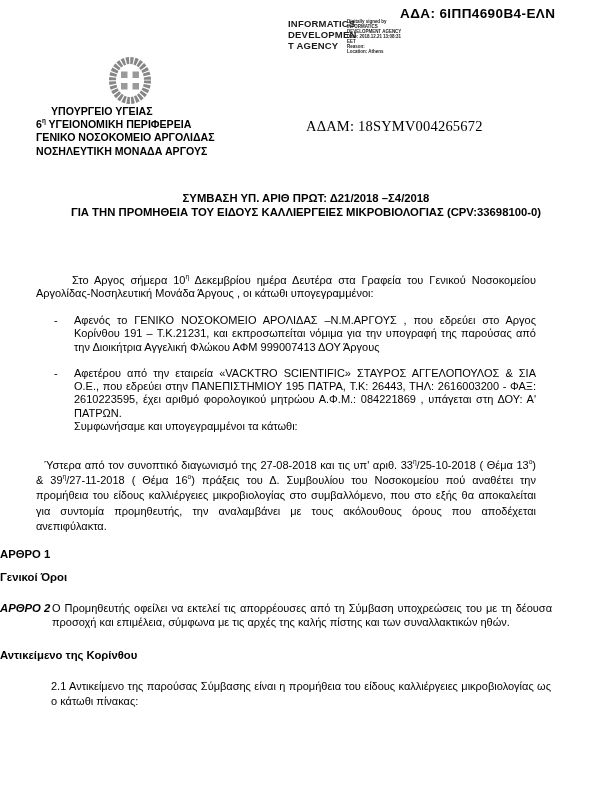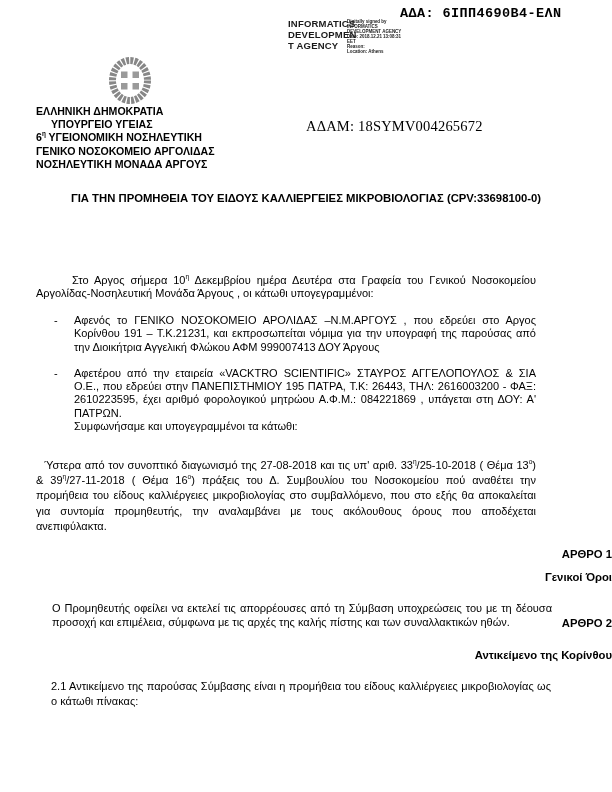--- a/index.html
+++ b/index.html
@@ -3,21 +3,21 @@
 <meta charset="utf-8">
 <style>
   html,body{margin:0;padding:0;background:#ffffff;}
   .page{
     position:relative;width:612px;height:792px;background:#fff;
     font-family:"Liberation Sans",sans-serif;color:#000;overflow:hidden;
   }
   .abs{position:absolute;}
   sup{font-size:0.6em;line-height:0;}
 
-  #ada{left:400px;top:6px;font-size:13.5px;font-weight:600;letter-spacing:0.4px;font-family:Liberation Mono, monospace;}
+  #ada{left:400px;top:6px;font-size:13.5px;font-weight:600;letter-spacing:0.4px;}
 
   #stamp-agency{left:288px;top:18px;font-size:9.5px;font-weight:700;line-height:11px;letter-spacing:0.2px;color:#1a1a1a;}
   #stamp-sig{left:347px;top:19px;width:105px;font-size:8px;line-height:9px;font-weight:600;
     transform:scale(0.56);transform-origin:0 0;color:#222;}
 
   #emblem{left:109px;top:57px;width:42px;height:47px;}
 
   #ministry{left:36px;top:105px;font-size:10.6px;font-weight:700;line-height:13.2px;white-space:nowrap;}
   #ministry .indent{padding-left:15px;}
 
@@ -31,25 +31,25 @@
 
   #bullets{top:314px;line-height:13.3px;}
   .bullet{display:flex;margin-bottom:13px;}
   .bullet .dash{flex:none;width:38px;padding-left:18px;box-sizing:border-box;}
   .bullet .btext{flex:1;text-align:justify;}
   .bullet.last{margin-bottom:0;}
   #agree{margin-left:38px;}
 
   #para2{top:458px;line-height:15.2px;text-align:justify;text-indent:8px;}
 
-  .center-head{left:0;width:612px;text-align:right;font-weight:700;font-size:11.3px;}
+  .center-head{left:0;width:612px;text-align:left;font-weight:700;font-size:11.3px;}
   #art1-h{top:548px;}
   #art1-sub{top:571px;}
   #art1-text{top:585px;line-height:14.2px;text-align:justify;}
-  #art2-h{top:617px;}
+  #art2-h{top:602px;font-style:italic;}
   #art2-sub{top:649px;}
   #art2-text{top:664px;line-height:15px;text-align:justify;}
 </style>
 </head>
 <body>
 
 <div class="page">
 
   <div id="ada" class="abs">ΑΔΑ: 6ΙΠΠ4690Β4-ΕΛΝ</div>
 
@@ -70,30 +70,30 @@
   </div>
 
   <svg id="emblem" class="abs" viewBox="0 0 42 47">
     <ellipse cx="21" cy="23.5" rx="17.5" ry="20" fill="none" stroke="#878787" stroke-width="7" stroke-dasharray="3 1.2"></ellipse>
     <rect x="12" y="14.5" width="18" height="18" fill="#9a9a9a"></rect>
     <rect x="18.5" y="11" width="5" height="25" fill="#ffffff"></rect>
     <rect x="8.5" y="21" width="25" height="5" fill="#ffffff"></rect>
   </svg>
 
   <div id="ministry" class="abs">
-    <div>ΕΛΛΗΝΙΚΗ ΔΗΜΟΚΡΑΤΙΑ</div>
     <div class="indent">ΥΠΟΥΡΓΕΙΟ ΥΓΕΙΑΣ</div>
-    <div><span>6</span><sup>η</sup><span> ΥΓΕΙΟΝΟΜΙΚΗ ΝΟΣΗΛΕΥΤΙΚΗ</span></div>
+    <div><span>6</span><sup>η</sup><span> ΥΓΕΙΟΝΟΜΙΚΗ ΠΕΡΙΦΕΡΕΙΑ</span></div>
     <div>ΓΕΝΙΚΟ ΝΟΣΟΚΟΜΕΙΟ ΑΡΓΟΛΙΔΑΣ</div>
     <div>ΝΟΣΗΛΕΥΤΙΚΗ ΜΟΝΑΔΑ ΑΡΓΟΥΣ</div>
   </div>
 
   <div id="adam" class="abs">ΑΔΑΜ: 18SYMV004265672</div>
 
   <div id="doc-title" class="abs">
+    <div>ΣΥΜΒΑΣΗ ΥΠ. ΑΡΙΘ ΠΡΩΤ: Δ21/2018 –Σ4/2018</div>
     <div>ΓΙΑ ΤΗΝ ΠΡΟΜΗΘΕΙΑ  ΤΟΥ ΕΙΔΟΥΣ ΚΑΛΛΙΕΡΓΕΙΕΣ ΜΙΚΡΟΒΙΟΛΟΓΙΑΣ  (CPV:33698100-0)</div>
   </div>
 
   <p id="para1" class="abs body-col" style="margin:0;"><span>Στο Αργος σήμερα 10</span><sup>η</sup><span> Δεκεμβρίου ημέρα Δευτέρα στα Γραφεία του Γενικού Νοσοκομείου Αργολίδας-Νοσηλευτική Μονάδα Άργους , οι κάτωθι υπογεγραμμένοι:</span></p>
 
   <div id="bullets" class="abs body-col">
     <div class="bullet">
       <span class="dash">-</span>
       <span class="btext">Αφενός το ΓΕΝΙΚΟ ΝΟΣΟΚΟΜΕΙΟ ΑΡΟΛΙΔΑΣ –Ν.Μ.ΑΡΓΟΥΣ , που εδρεύει στο Αργος Κορίνθου 191 – Τ.Κ.21231, και εκπροσωπείται νόμιμα για την υπογραφή της παρούσας από την Διοικήτρια Αγγελική Φλώκου ΑΦΜ 999007413 ΔΟΥ Άργους</span>
     </div>

